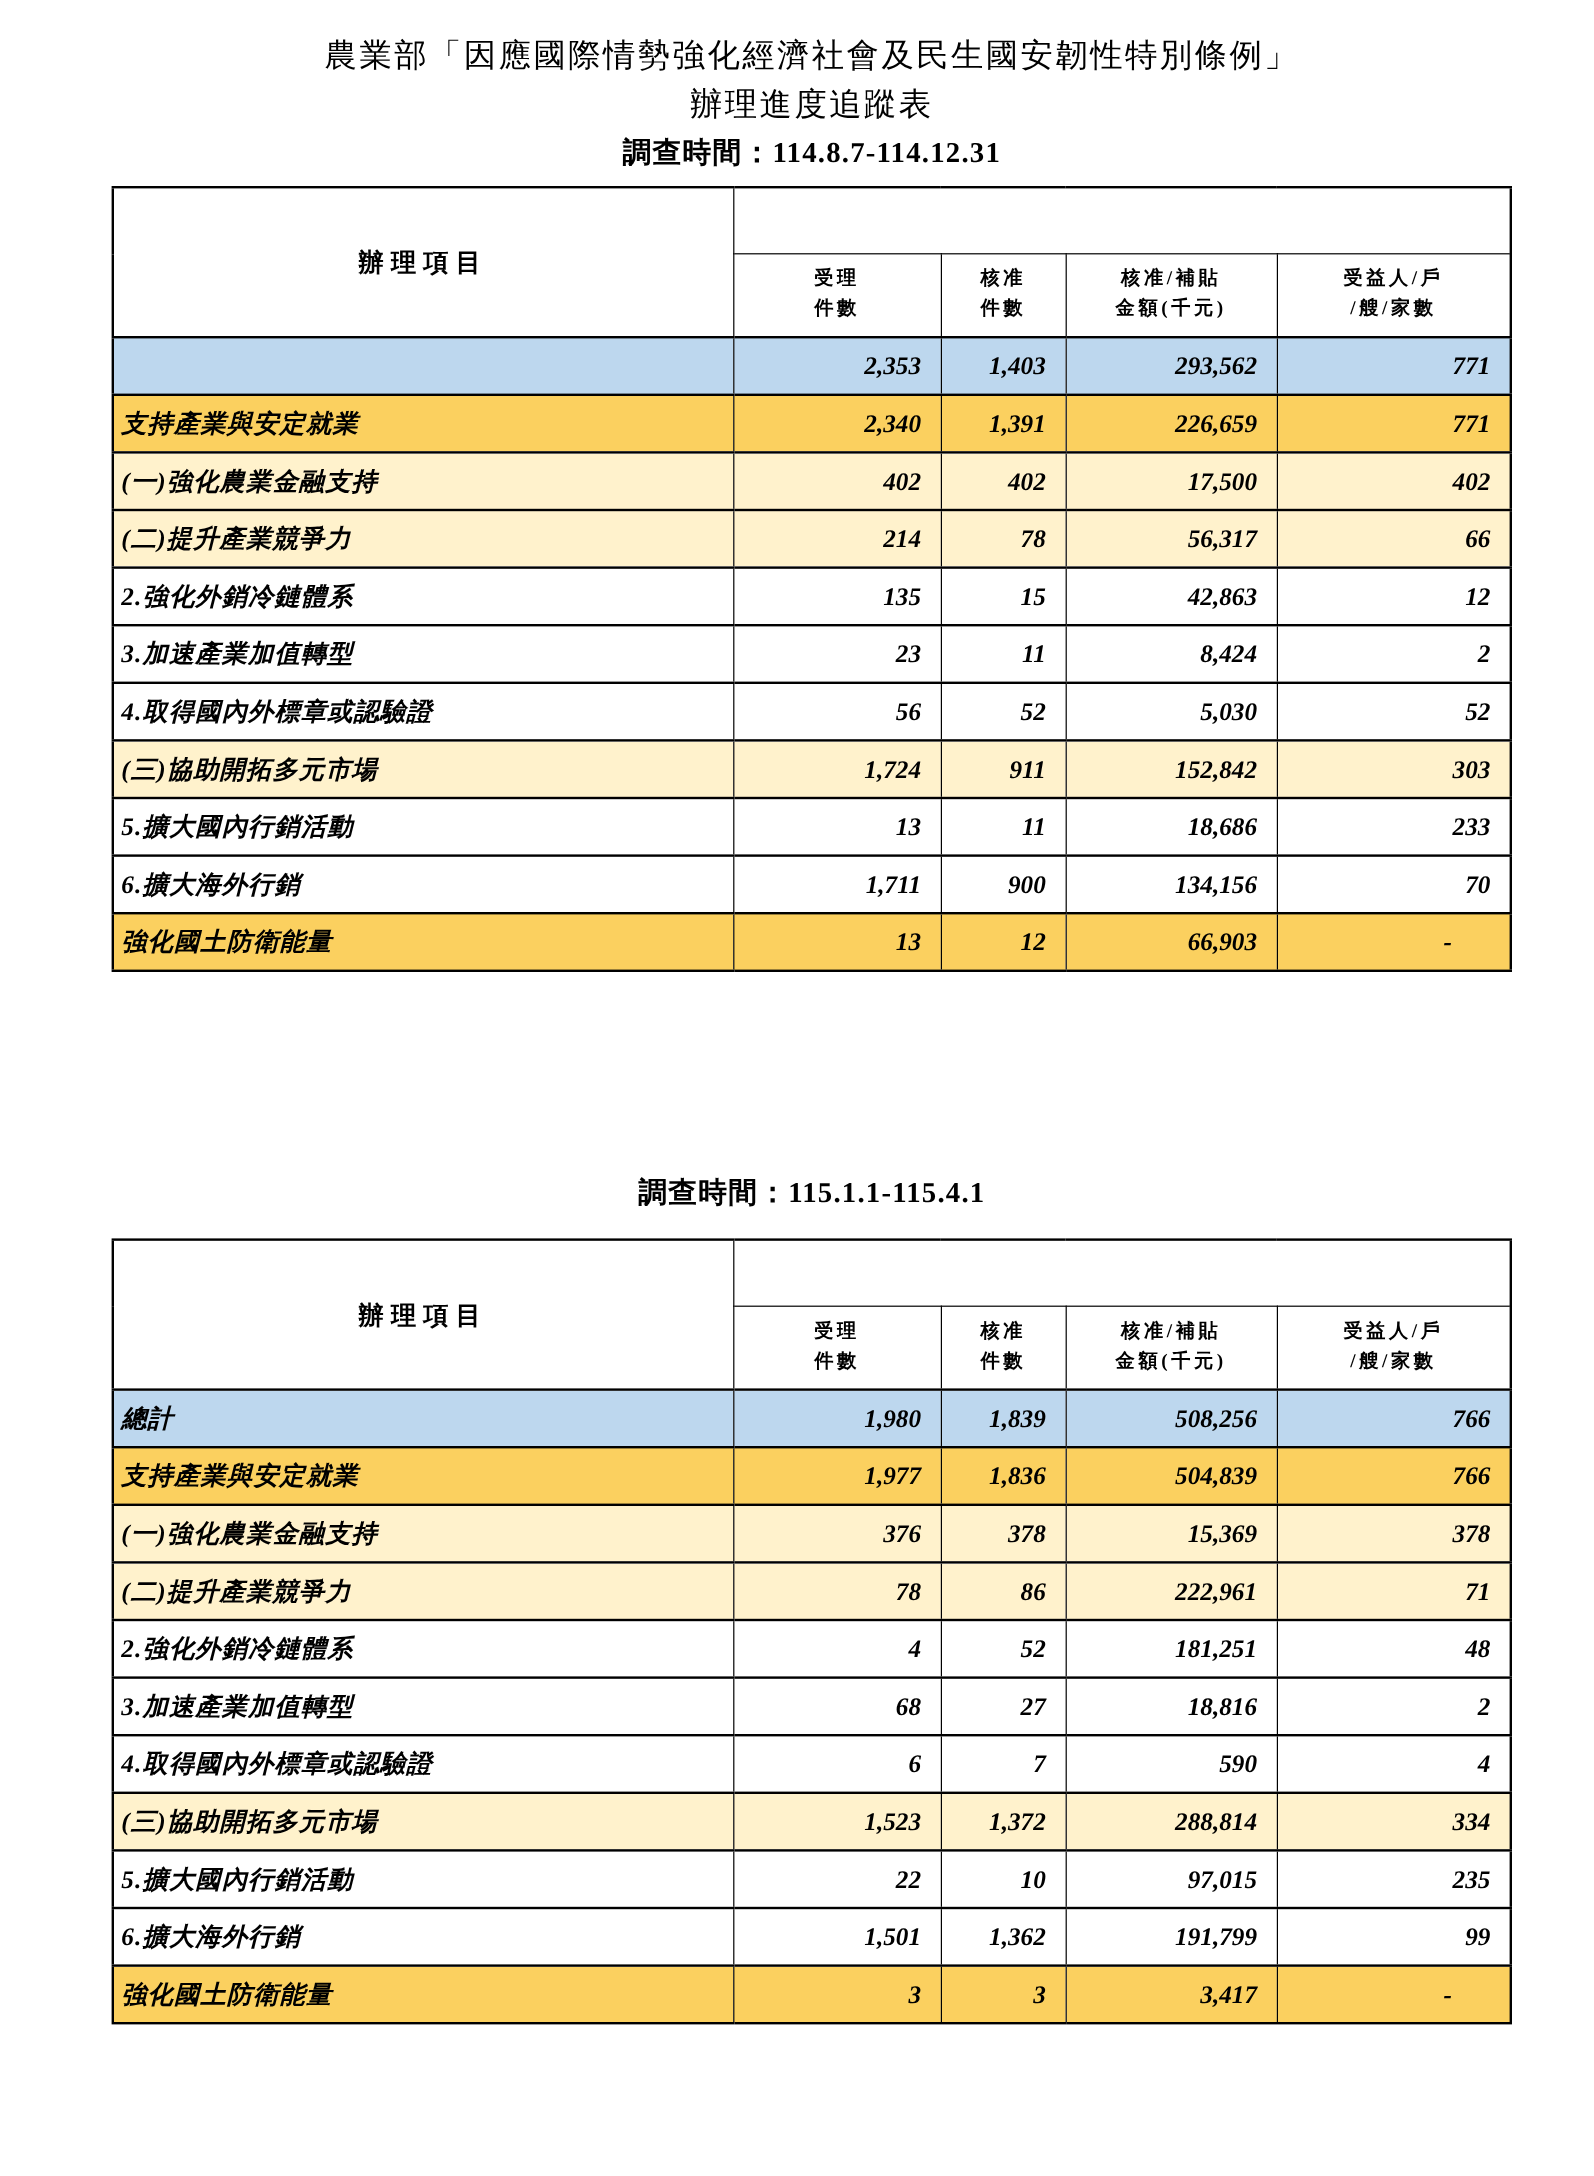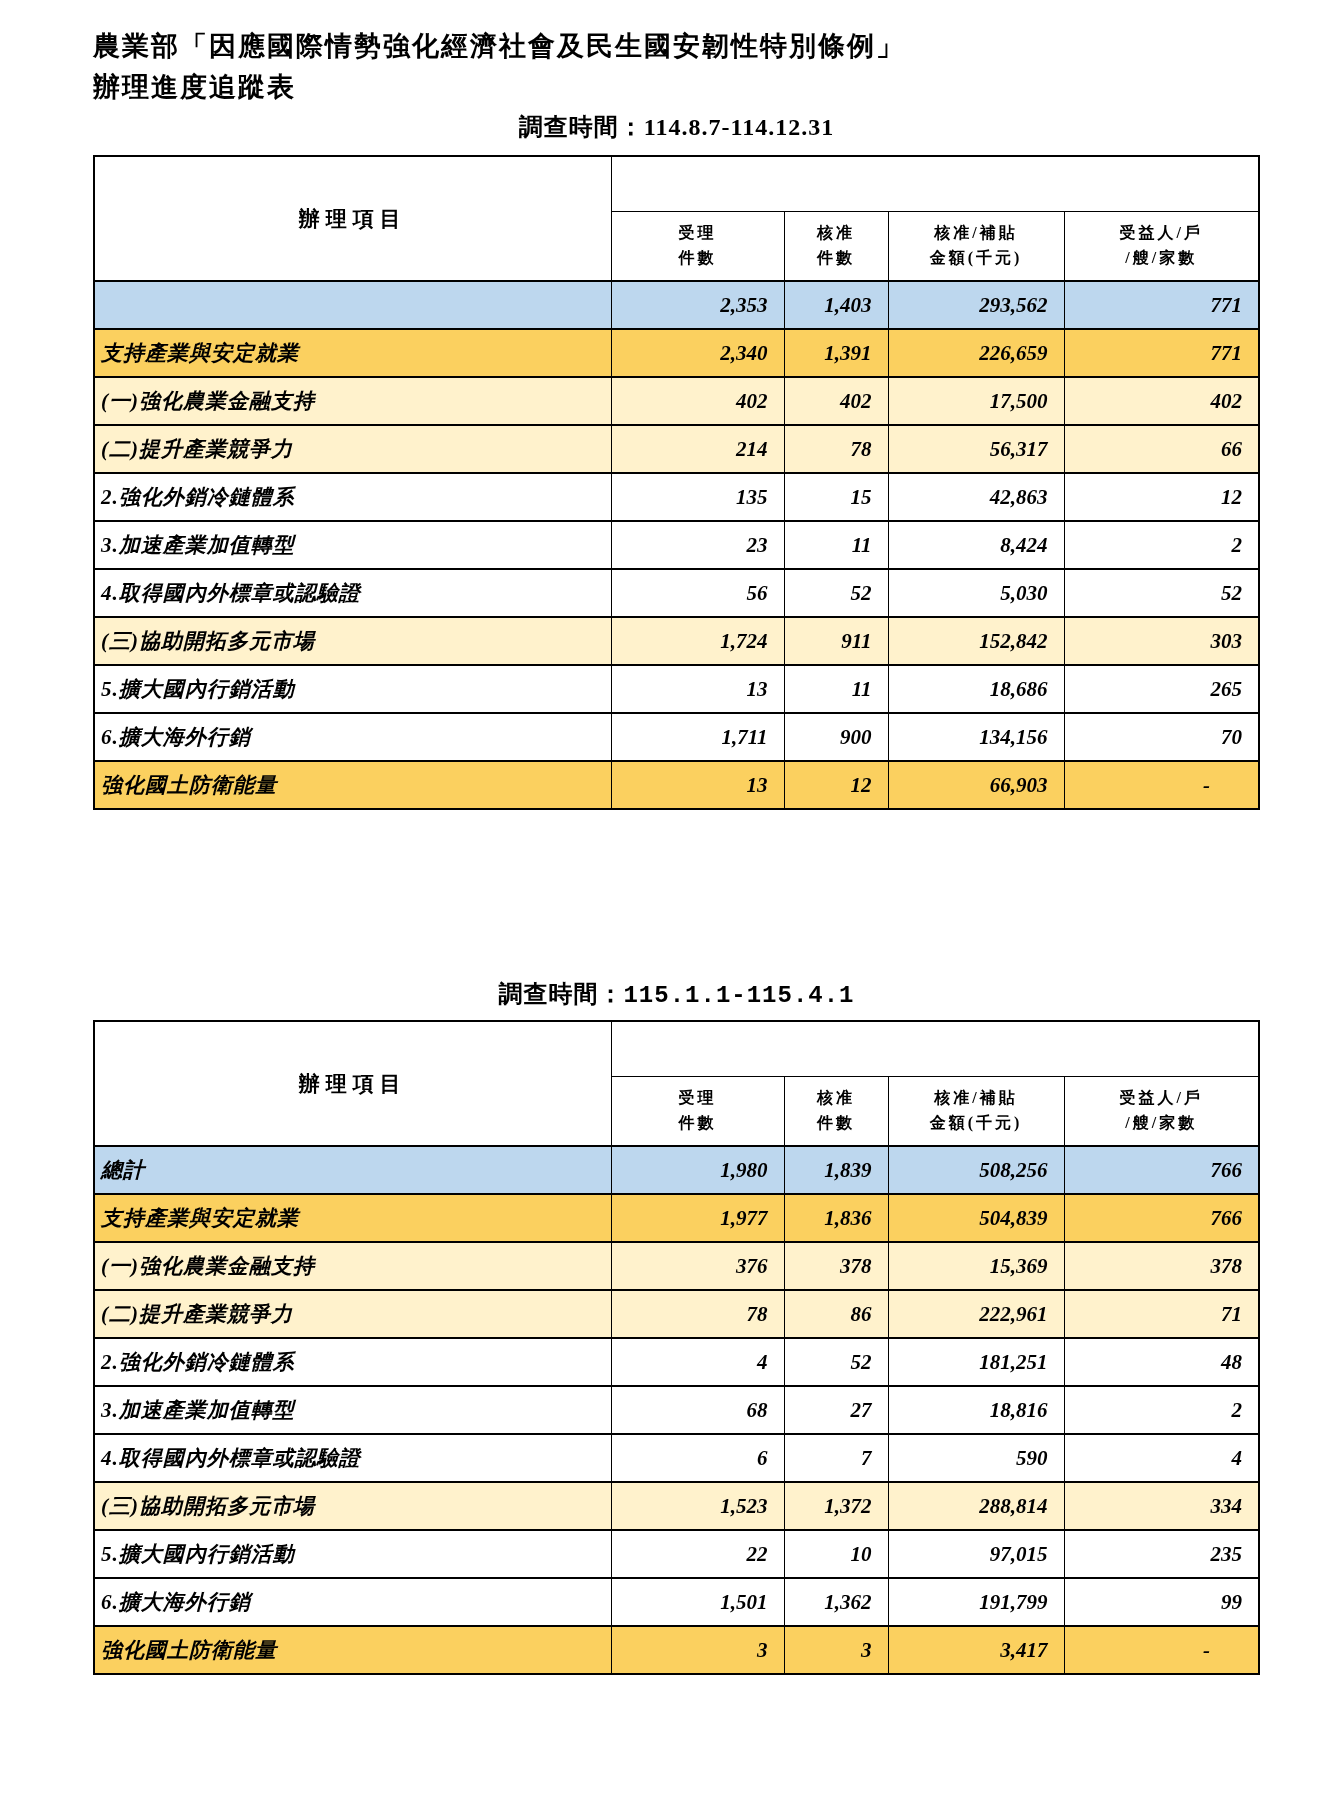--- a/index.html
+++ b/index.html
@@ -13,37 +13,36 @@
     width: 1328px;
     height: 1813px;
     overflow: hidden;
   }
   .page {
     box-sizing: border-box;
     width: 1328px;
     padding: 26px 68px 0 93px;
   }
   .doc-title {
-    text-align: left;
-    font-weight: bold;
+    text-align: center;
+    font-weight: normal;
     font-size: 27px;
     line-height: 1.5;
     letter-spacing: 2px;
   }
   .survey-period {
     text-align: center;
     font-weight: bold;
     font-size: 24px;
     letter-spacing: 1px;
     margin: 4px 0 12px 0;
   }
   .survey-period.second {
     margin-top: 168px;
-    margin-bottom: 10px;
-    font-family: Liberation Mono, monospace;
+    margin-bottom: 22px;
   }
   table.track-table {
     border-collapse: collapse;
     table-layout: fixed;
     width: 1165px;
     border: 2px solid #000;
   }
   .track-table th, .track-table td {
     border-left: 1px solid #000;
     border-right: 1px solid #000;
@@ -198,21 +197,21 @@
           <td class="num-cell">1,724</td>
           <td class="num-cell">911</td>
           <td class="num-cell">152,842</td>
           <td class="num-cell">303</td>
         </tr>
         <tr class="row-item">
           <td class="label-cell lvl-item">5.擴大國內行銷活動</td>
           <td class="num-cell">13</td>
           <td class="num-cell">11</td>
           <td class="num-cell">18,686</td>
-          <td class="num-cell">265</td>
+          <td class="num-cell">233</td>
         </tr>
         <tr class="row-item">
           <td class="label-cell lvl-item">6.擴大海外行銷</td>
           <td class="num-cell">1,711</td>
           <td class="num-cell">900</td>
           <td class="num-cell">134,156</td>
           <td class="num-cell">70</td>
         </tr>
         <tr class="row-section">
           <td class="label-cell lvl-section">強化國土防衛能量</td>

